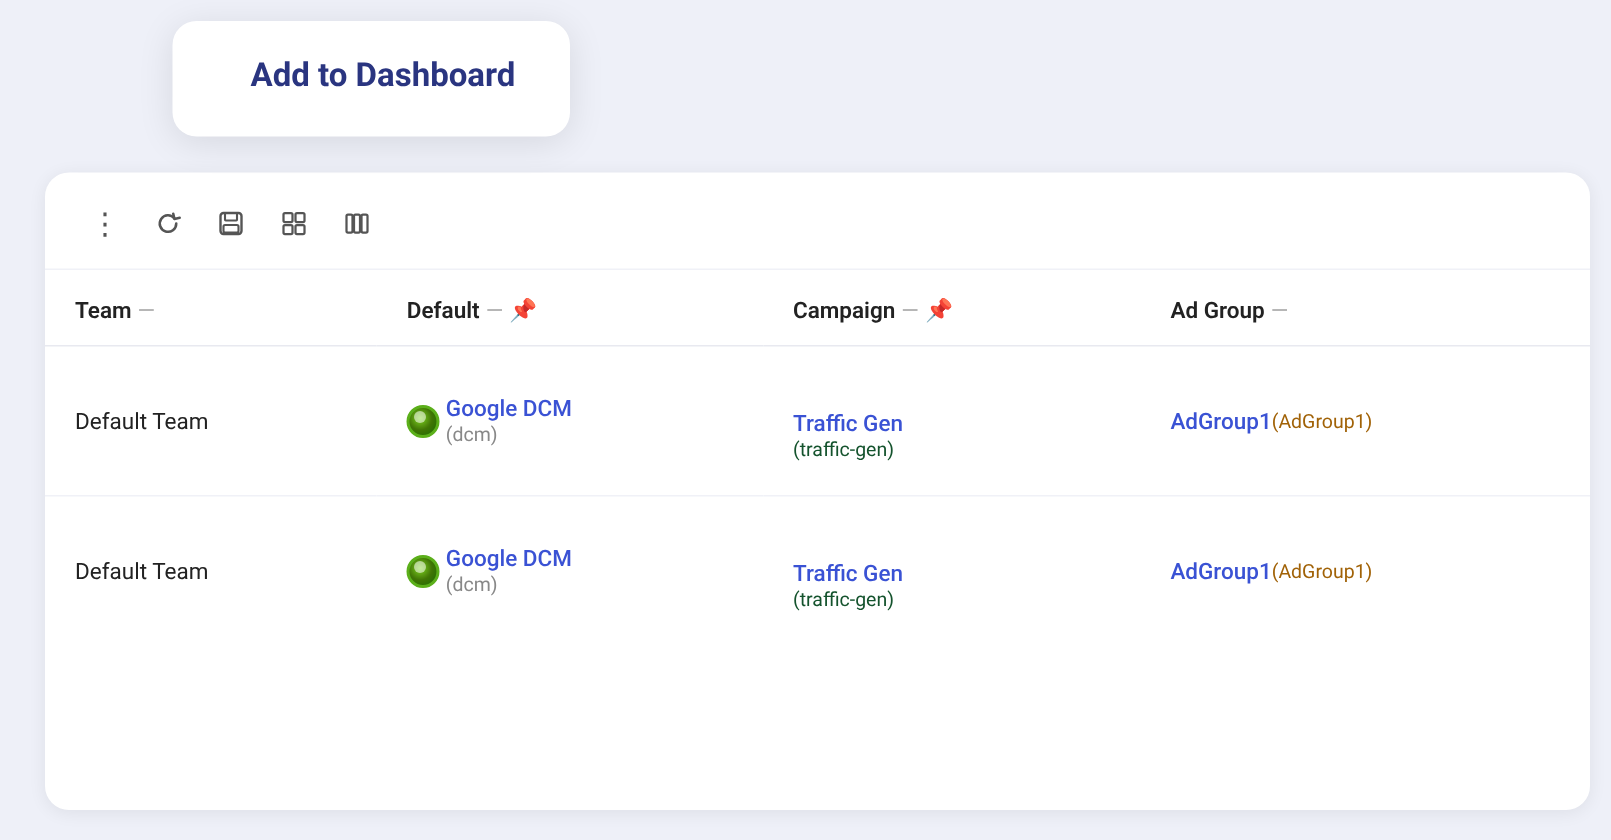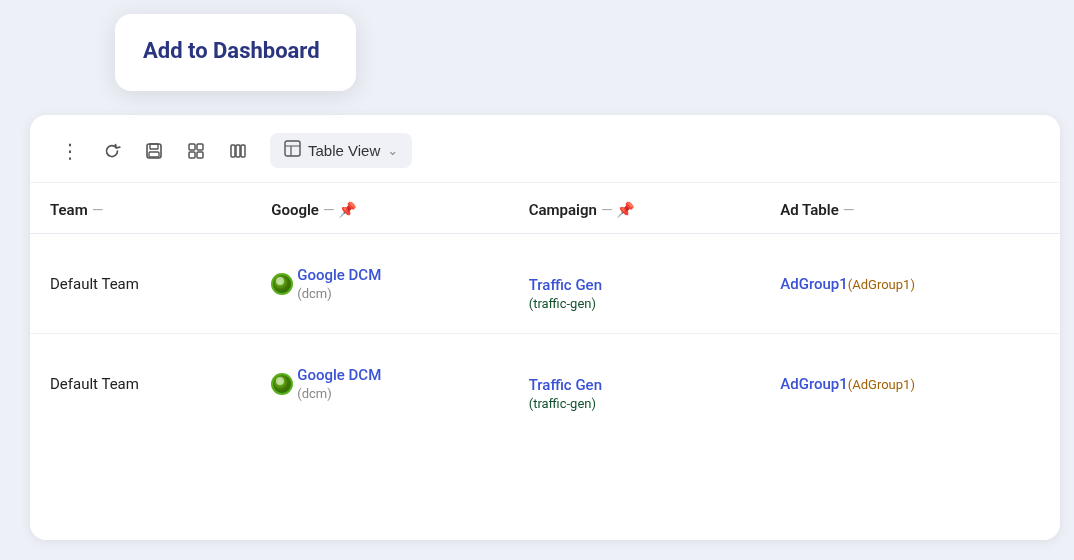--- a/index.html
+++ b/index.html
@@ -12,21 +12,21 @@
       overflow: hidden;
       position: relative;
     }
 
     .add-to-dashboard-card {
       position: absolute;
       top: 14px;
       left: 115px;
       background: #fff;
       border-radius: 16px;
-      padding: 24px 36px 28px 28px;
+      padding: 24px 36px 28px 52px;
       box-shadow: 0 4px 24px rgba(0,0,0,0.10);
       z-index: 10;
     }
 
     .add-to-dashboard-title {
       font-size: 22px;
       font-weight: 700;
       color: #2a3580;
       white-space: nowrap;
     }
@@ -271,60 +271,49 @@
     </div>
 
     <div class="toolbar-icon">
       <svg width="20" height="20" viewBox="0 0 20 20" fill="none">
         <rect x="3" y="4" width="4" height="12" rx="1" stroke="#555" stroke-width="1.5" fill="none"></rect>
         <rect x="8" y="4" width="4" height="12" rx="1" stroke="#555" stroke-width="1.5" fill="none"></rect>
         <rect x="13" y="4" width="4" height="12" rx="1" stroke="#555" stroke-width="1.5" fill="none"></rect>
       </svg>
     </div>
 
-    <button class="table-view-btn">
-      <span class="table-icon">
-        <svg width="17" height="17" viewBox="0 0 17 17" fill="none">
-          <rect x="1" y="1" width="15" height="15" rx="2" stroke="#555" stroke-width="1.4" fill="none"></rect>
-          <line x1="1" y1="6" x2="16" y2="6" stroke="#555" stroke-width="1.2"></line>
-          <line x1="7" y1="6" x2="7" y2="16" stroke="#555" stroke-width="1.2"></line>
-        </svg>
-      </span>
-      <span>Table View</span>
-      <span class="chevron">⌄</span>
-    </button>
   </div>
 
   <div class="table-container">
     <table>
       <thead>
         <tr>
           <th>
             <div class="col-header-inner">
               <span>Team</span>
               <span class="col-dash">—</span>
             </div>
           </th>
           <th>
             <div class="col-header-inner">
-              <span>Google</span>
+              <span>Default</span>
               <span class="col-dash">—</span>
               <span class="pin-icon" style="color:#3a52d4;font-size:15px;">📌</span>
             </div>
           </th>
           <th>
             <div class="col-header-inner">
               <span>Campaign</span>
               <span class="col-dash">—</span>
               <span class="pin-icon" style="color:#3a52d4;font-size:15px;">📌</span>
             </div>
           </th>
           <th>
             <div class="col-header-inner">
-              <span>Ad Table</span>
+              <span>Ad Group</span>
               <span class="col-dash">—</span>
             </div>
           </th>
         </tr>
       </thead>
       <tbody id="table-body">
       <tr>
     <td>
       <span class="cell-team">Default Team</span>
     </td>

